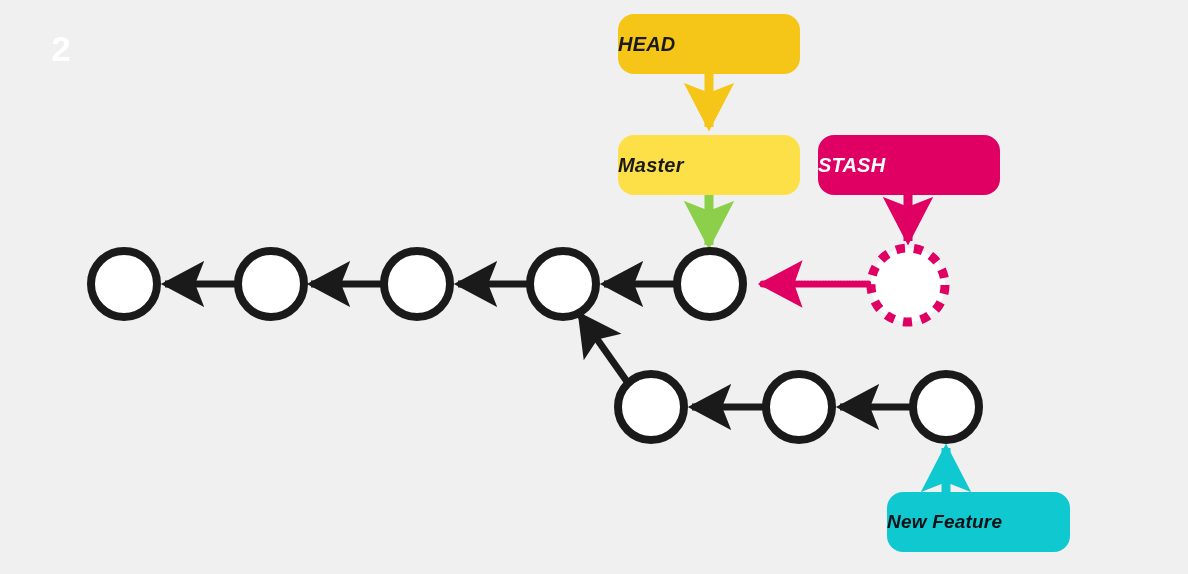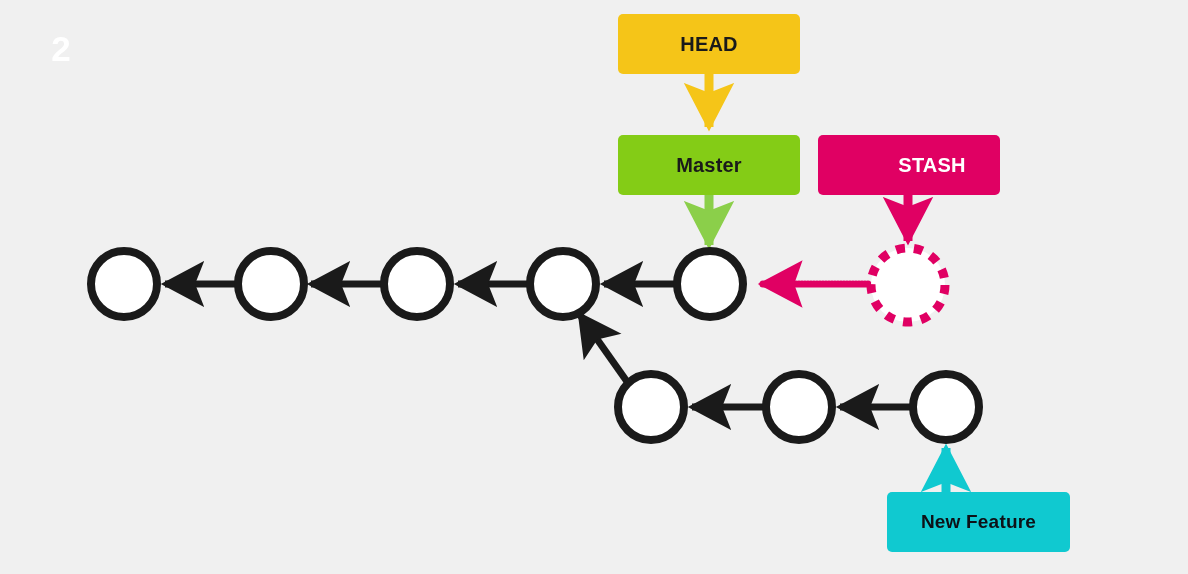--- a/index.html
+++ b/index.html
@@ -19,45 +19,46 @@
     position: absolute;
     left: 0;
     top: 0;
     width: 1188px;
     height: 574px;
   }
   .label-box {
     position: absolute;
     display: flex;
     align-items: center;
-    justify-content: center;
-    border-radius: 5px;
+    justify-content: flex-start;
+    border-radius: 16px;
     font-weight: bold;
     font-size: 20px;
     letter-spacing: 0.2px;
     box-sizing: border-box;
+    font-style: italic;
   }
   .step-badge {
     position: absolute;
     left: 19px;
     top: 12px;
     width: 84px;
     height: 73px;
     border-radius: 14px;
     display: flex;
     align-items: center;
     justify-content: center;
     color: #ffffff;
     font-weight: bold;
     font-size: 35px;
     font-family: "Liberation Sans", sans-serif;
   }
   #head-box   { left: 618px; top: 14px;  width: 182px; height: 60px; }
   #master-box { left: 618px; top: 135px; width: 182px; height: 60px; }
-  #stash-box  { left: 818px; top: 135px; width: 182px; height: 60px; padding-left: 46px; }
+  #stash-box  { left: 818px; top: 135px; width: 182px; height: 60px; }
   #feature-box{ left: 855px; top: 492px; width: 183px; height: 60px; font-size: 19px; margin-left: 32px; }
 </style>
 </head>
 <body>
 
 <div id="canvas">
 
   <div class="step-badge">
     <span>2</span>
   </div>
@@ -114,21 +115,21 @@
 
     <circle cx="651" cy="407" r="33" fill="#ffffff" stroke="#1a1a1a" stroke-width="8"></circle>
     <circle cx="799" cy="407" r="33" fill="#ffffff" stroke="#1a1a1a" stroke-width="8"></circle>
     <circle cx="946" cy="407" r="33" fill="#ffffff" stroke="#1a1a1a" stroke-width="8"></circle>
   </svg>
 
   <div id="head-box" class="label-box" style="background:#f5c518;color:#1a1a1a;">
     <span>HEAD</span>
   </div>
 
-  <div id="master-box" class="label-box" style="background:#84cc16;color:#1a1a1a;">
+  <div id="master-box" class="label-box" style="background:#fde047;color:#1a1a1a;">
     <span>Master</span>
   </div>
 
   <div id="stash-box" class="label-box" style="background:#e00063;color:#ffffff;">
     <span>STASH</span>
   </div>
 
   <div id="feature-box" class="label-box" style="background:#10c9d0;color:#0d1117;">
     <span>New Feature</span>
   </div>

